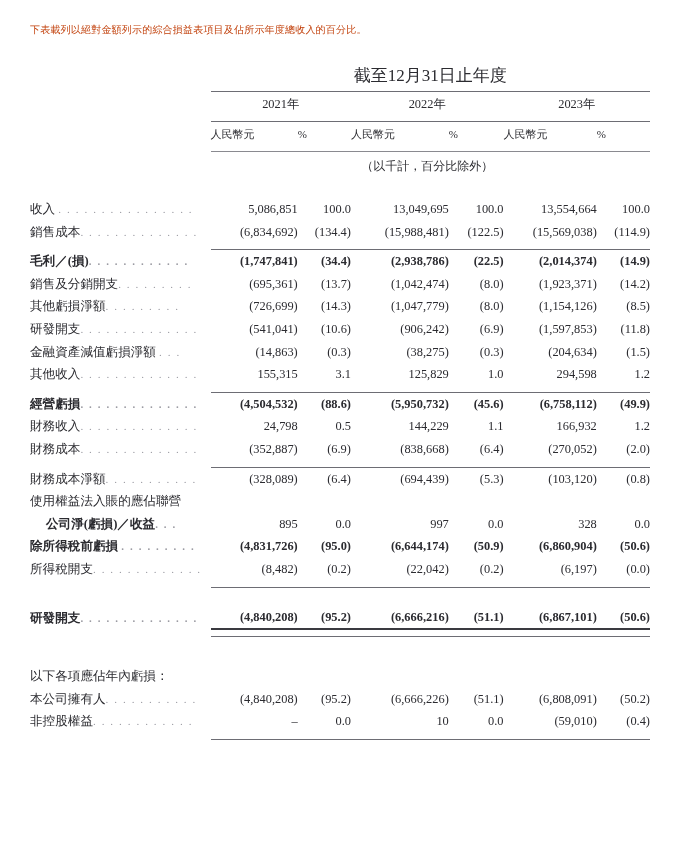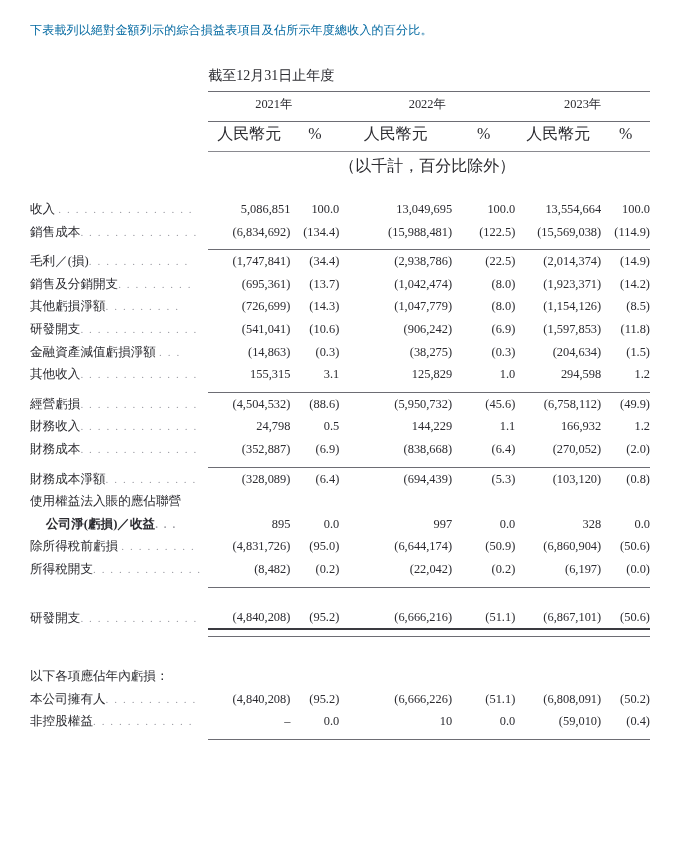--- a/index.html
+++ b/index.html
@@ -21,24 +21,24 @@
     left: 0; top: 0;
     width: 679px;
     height: 848px;
   }
 
   .intro {
     position: absolute;
     left: 30px;
     top: 20px;
     width: 620px;
-    font-size: 12px;
+    font-size: 10px;
     line-height: 20px;
     letter-spacing: 0.2px;
-    color: #0369a1;
+    color: #c2410c;
     white-space: nowrap;
   }
 
   table.fin {
     position: absolute;
     left: 30px;
     top: 66px;
     width: 620px;
     border-collapse: collapse;
     font-size: 12.2px;
@@ -77,65 +77,66 @@
 
   .num {
     text-align: right;
     white-space: nowrap;
     padding-right: 5px;
     height: 22.6px;
     line-height: 22.6px;
     font-size: 12.4px;
   }
 
-  .bold .lbl, .bold .num { font-weight: normal; }
+  .bold .lbl, .bold .num { font-weight: bold; }
 
   
   tr.ruler td { height: 6px; line-height: 6px; font-size: 0; padding: 0; }
   tr.ruler td.seg { border-bottom: 1px solid #6d6d74; }
   tr.ruler td.gap { border-bottom: none; }
 
   tr.gaprow td { height: 9px; line-height: 9px; font-size: 0; }
   tr.gaprow-lg td { height: 18px; line-height: 18px; font-size: 0; }
 
   
   tr.dbl td { height: 7px; line-height: 7px; font-size: 0; padding: 0; }
   tr.dbl td.seg {
     border-top: 2px solid #3a3a40;
     border-bottom: 1px solid #6d6d74;
     height: 3px;
   }
 
   
   .hdr-top {
-    font-size: 14px;
+    text-align: center;
+    font-size: 17px;
     font-weight: bold;
     white-space: nowrap;
     height: 20px;
     line-height: 20px;
   }
   .hdr-year {
     text-align: center;
     font-size: 12.4px;
     font-weight: bold;
     white-space: nowrap;
     height: 22px;
     line-height: 24px;
   }
   .hdr-unit {
-    text-align: center;
-    font-size: 16px;
+    text-align: left;
+    font-size: 11px;
     font-weight: bold;
     white-space: nowrap;
     height: 22px;
     line-height: 24px;
   }
   .hdr-note {
     text-align: center;
-    font-size: 16px;
+    font-size: 12px;
     white-space: nowrap;
     height: 26px;
     line-height: 28px;
     font-weight: bold;
   }
   tr.hr-line td { height: 5px; font-size: 0; line-height: 5px; }
   tr.hr-line td.seg { border-bottom: 1px solid #6d6d74; }
   tr.hr-line td.seg-thin { border-bottom: 1px solid #8a8a90; }
 
   .sect-head {

